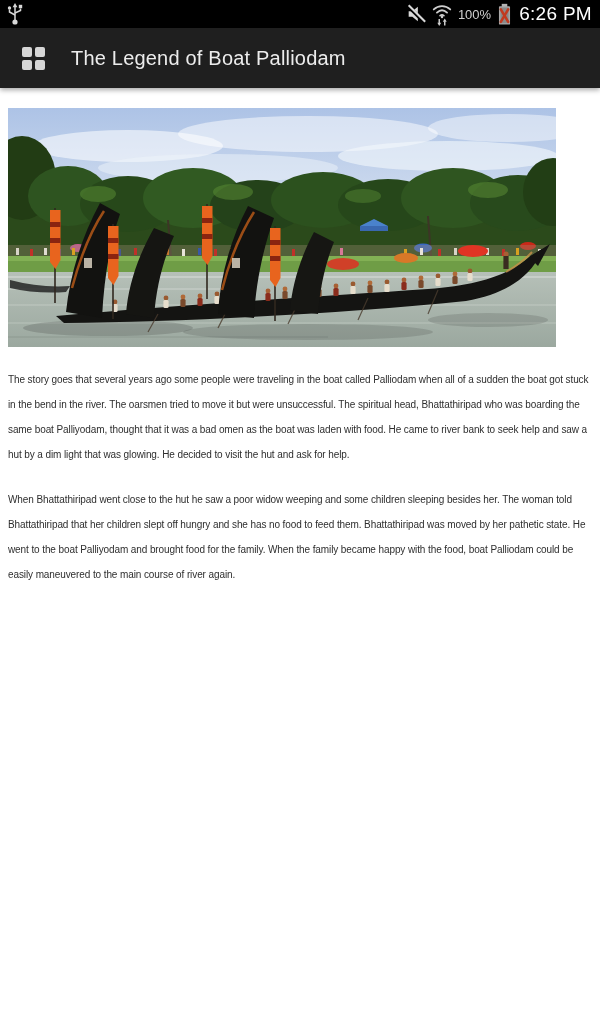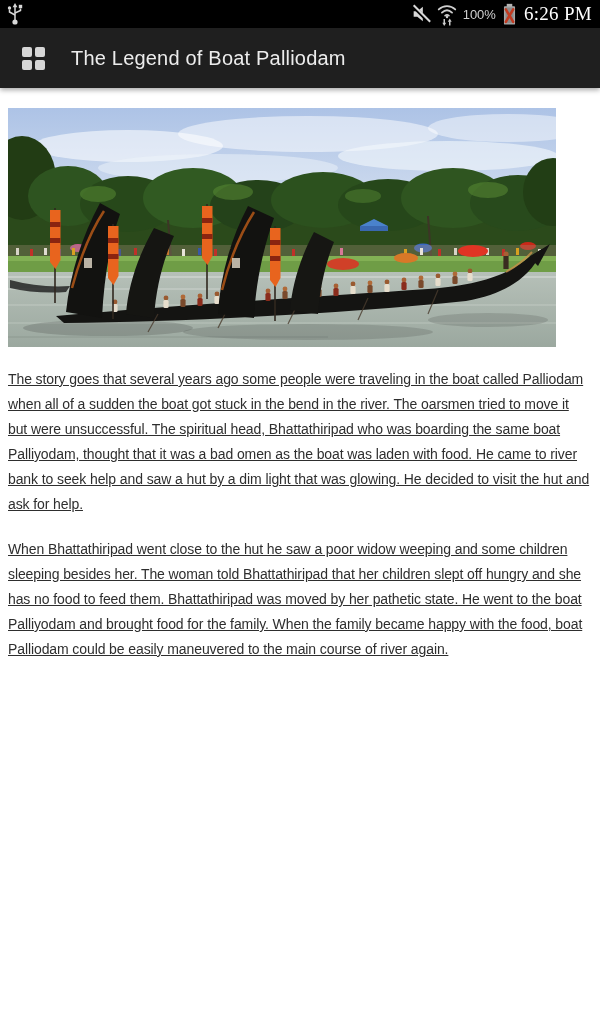--- a/index.html
+++ b/index.html
@@ -9,38 +9,38 @@
     font-family:"Liberation Sans", sans-serif;
   }
   
   .status-bar {
     height:28px; background:#000000; display:flex; align-items:center;
     justify-content:space-between; padding:0 5px; box-sizing:border-box;
   }
   .sb-left, .sb-right { display:flex; align-items:center; }
   .sb-right { gap:4px; }
   .sb-pct { color:#cfcfcf; font-size:13px; margin:0 2px 0 1px; }
-  .sb-time { color:#ffffff; font-size:19px; letter-spacing:0.3px; margin:0 3px 0 3px;font-family:Liberation Serif, serif; }
+  .sb-time { color:#ffffff; font-size:19px; letter-spacing:0.3px; margin:0 3px 0 3px; }
   
   .app-bar {
     height:60px; background:#1f1f1f; display:flex; align-items:center;
     padding:0 12px; box-sizing:border-box; position:relative; z-index:2;
     box-shadow:0 2px 5px rgba(0,0,0,0.35);
   }
   .menu-btn { background:none; border:none; padding:6px; margin:0 20px 0 4px; cursor:pointer; }
   .grid-icon { display:grid; grid-template-columns:10px 10px; grid-template-rows:10px 10px; gap:3px; }
   .grid-icon span { background:#d6d6d6; border-radius:2px; display:block; }
   .app-title { color:#ececec; font-size:20px; font-weight:400; margin:0; letter-spacing:0.2px; }
   
   .content { padding:20px 10px 0 8px; }
   figure.photo { margin:0 0 20px 0; width:548px; height:239px; }
   figure.photo svg { display:block; }
   .content p {
-    margin:0 0 20px 0; color:#2e2e2e; font-size:14px;
-    line-height:25px; letter-spacing:-0.1px;text-decoration:underline;
+    margin:0 0 20px 0; color:#2e2e2e; font-size:10px;
+    line-height:25px; letter-spacing:-0.1px;
   }
 </style>
 </head>
 <body>
 
 <div class="screen">
 
   <div class="status-bar">
     <div class="sb-left">
       <svg width="20" height="24" viewBox="0 0 20 24">

